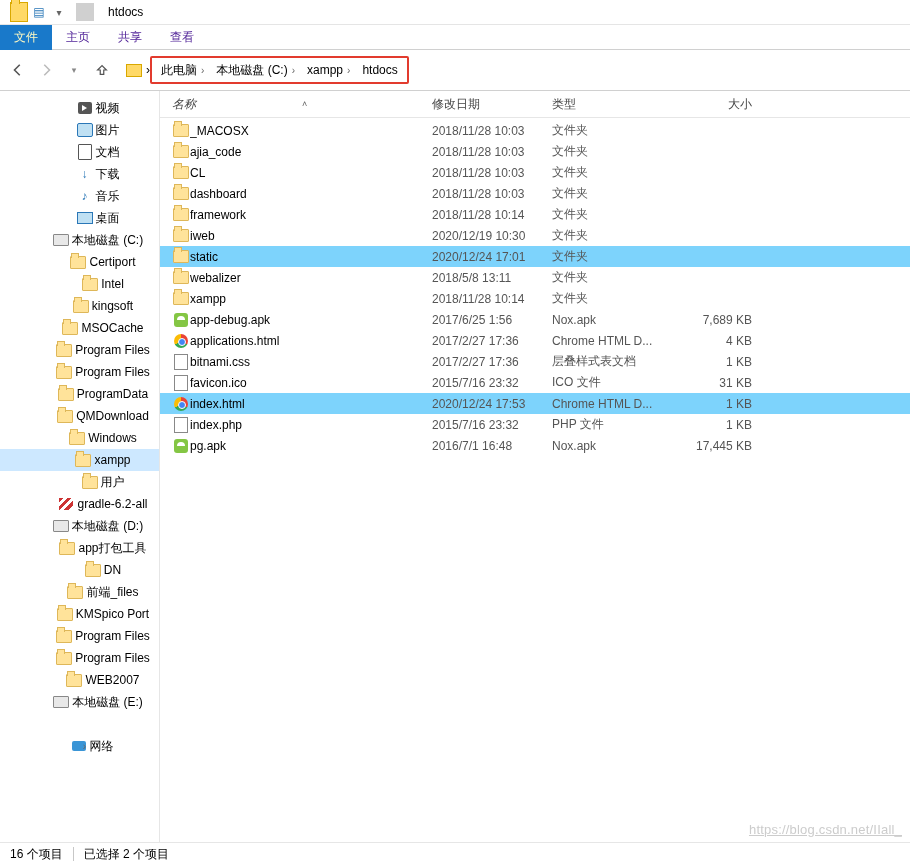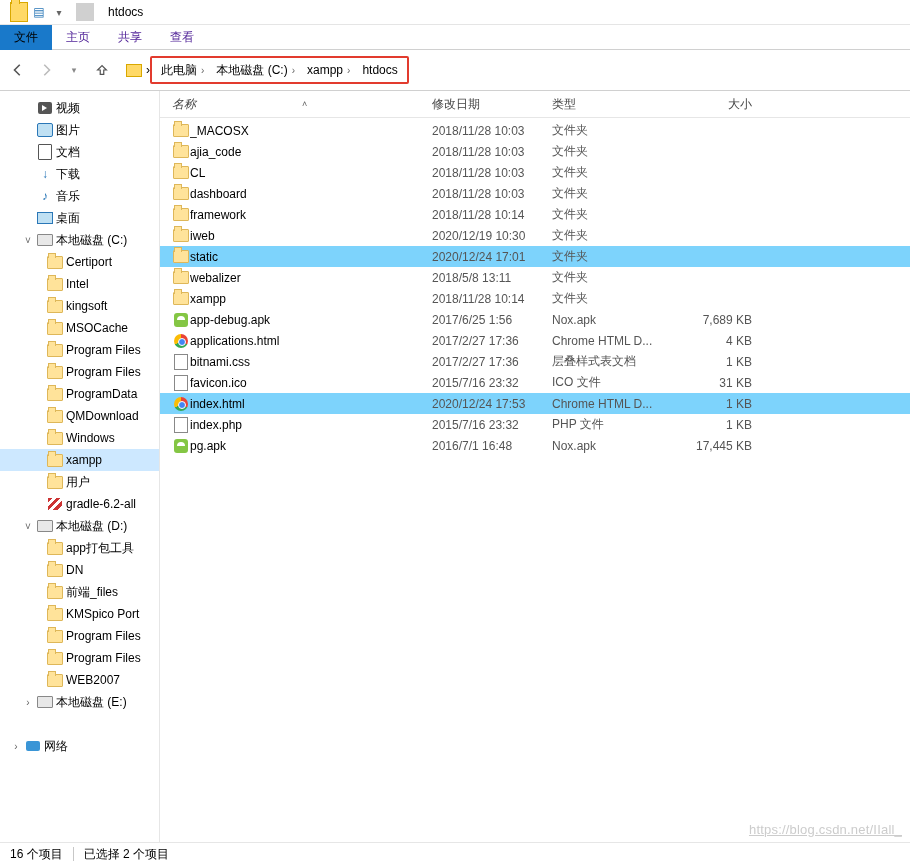--- a/index.html
+++ b/index.html
@@ -52,21 +52,21 @@
     background: #fff;
     border-bottom: 1px solid #d0d0d0;
   }
   .tab {
     padding: 4px 14px;
     font-size: 12px;
     color: #4c1d95;
   }
   .tab.file {
     background: #1979ca;
-    color: #000000;
+    color: #fef9c3;
   }
 
   
   .addressrow {
     display: flex;
     align-items: center;
     height: 32px;
     padding: 4px 6px;
     gap: 4px;
     border-bottom: 1px solid #d0d0d0;
@@ -116,20 +116,21 @@
     box-sizing: border-box;
     flex-shrink: 0;
   }
   .nav-item {
     display: flex;
     align-items: center;
     height: 22px;
     padding-left: 4px;
     white-space: nowrap;
     overflow: hidden;
+    justify-content: center;
   }
   .nav-item.indent0 { padding-left: 24px; }
   .nav-item.indent1 { padding-left: 36px; }
   .nav-item.indent2 { padding-left: 46px; }
   .nav-item.selected {
     background: #cde8ff;
   }
   .nav-item .exp {
     width: 12px; display:inline-flex; justify-content:center; color:#666;
     position: absolute; margin-left:-14px; font-size:10px;

